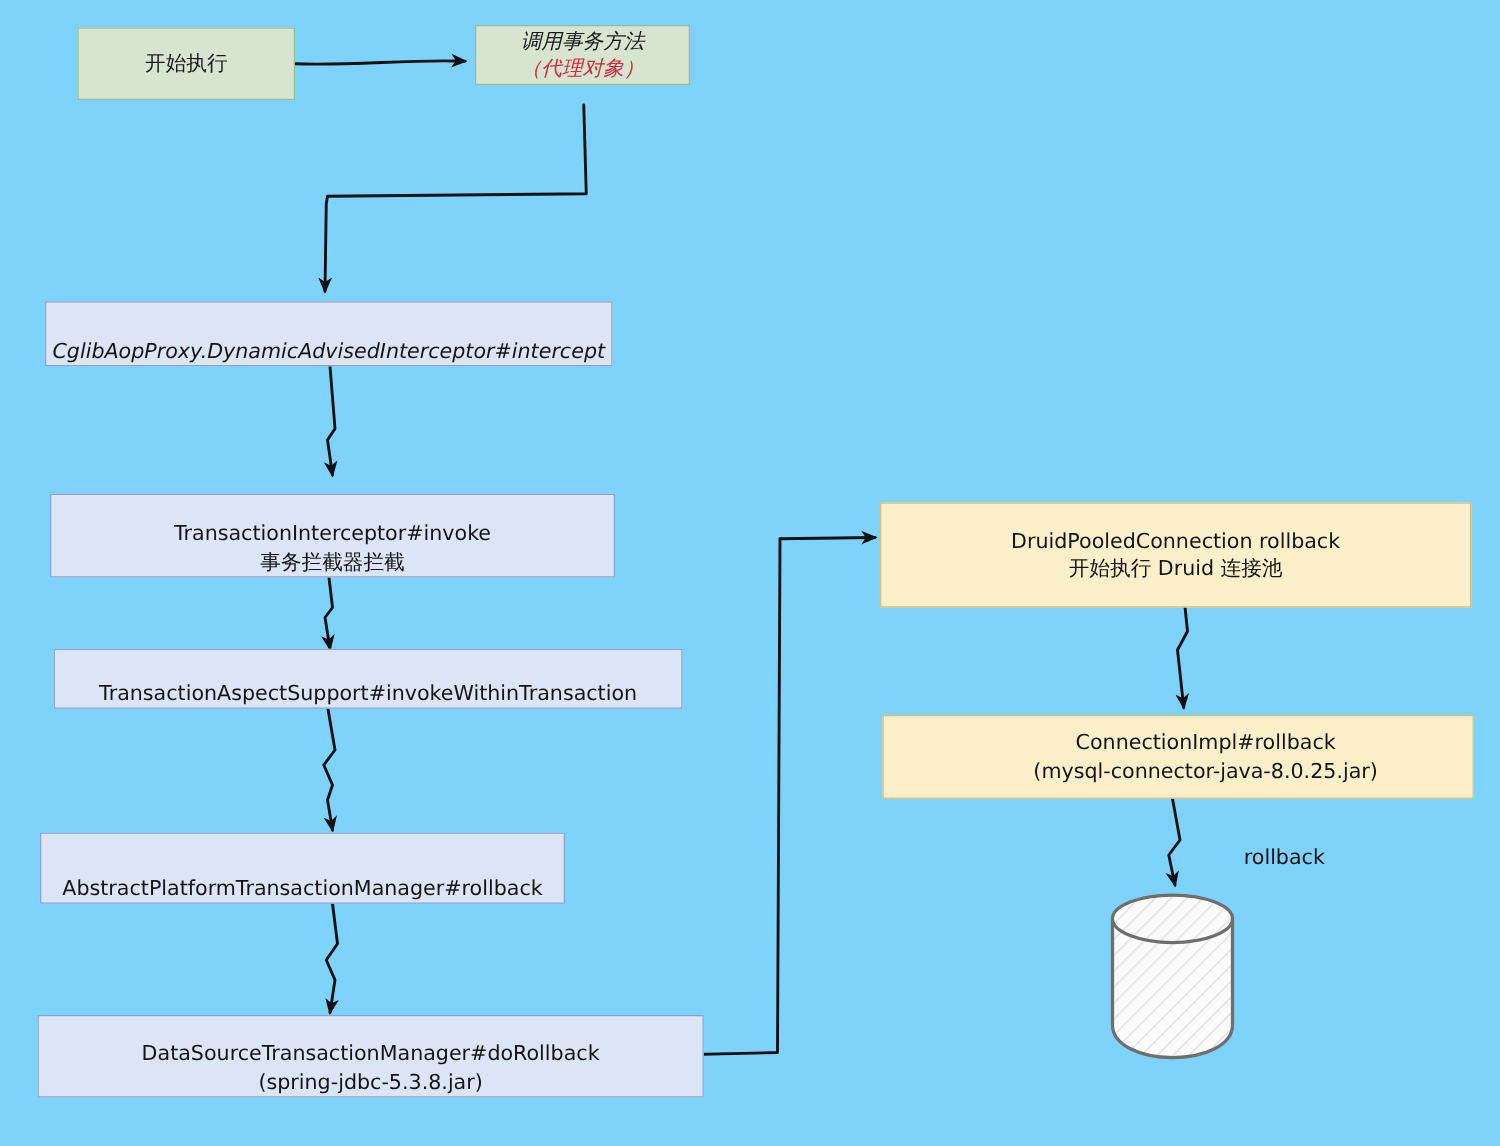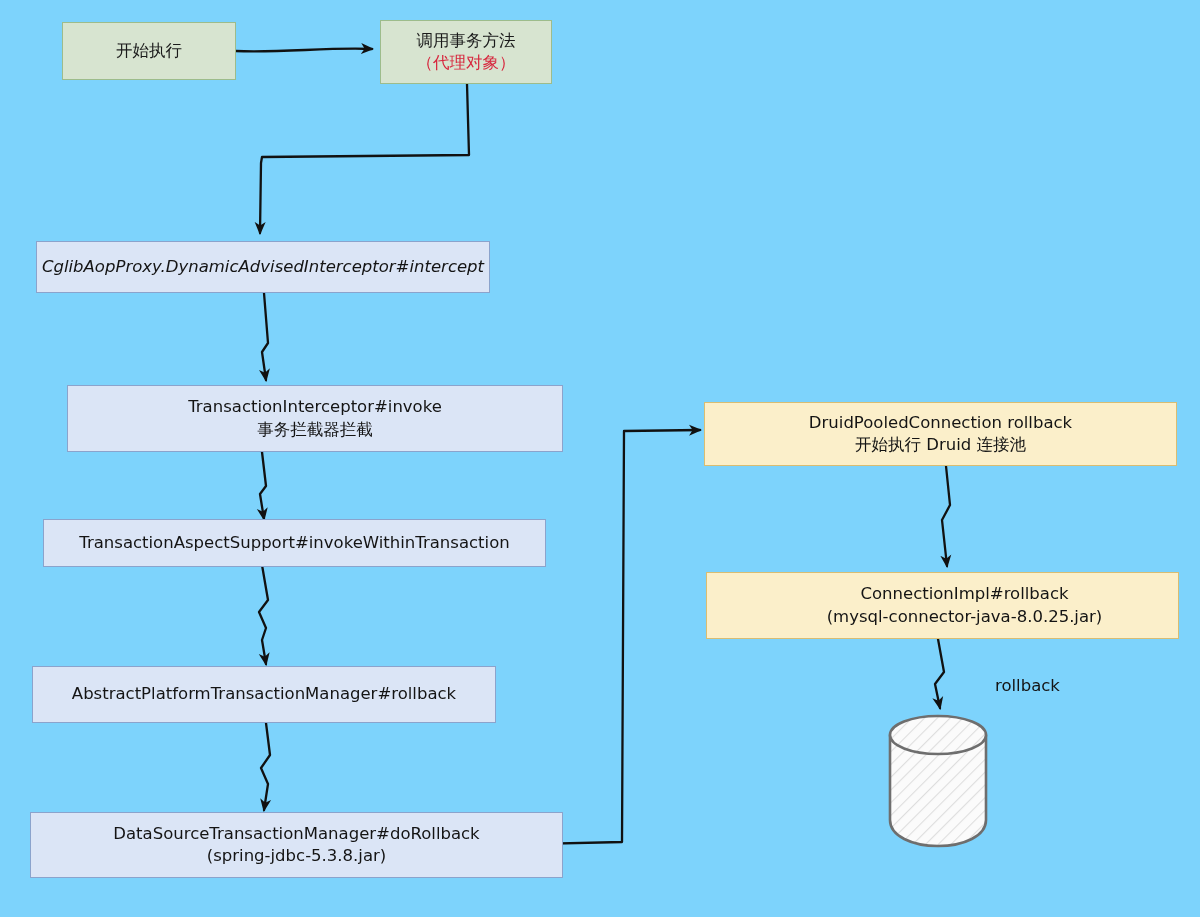--- a/index.html
+++ b/index.html
@@ -41,20 +41,21 @@
     background: #d7e4d0;
     border-color: #9dbc8b;
     color: #1a1a1a;
     font-size: 16.5px;
   }
   .node-blue {
     background: #dbe5f6;
     border-color: #8ba3cc;
     color: #141414;
     font-size: 16.5px;
+    justify-content: flex-end;
   }
   .node-orange {
     background: #fbefca;
     border-color: #d9bd72;
     color: #141414;
     font-size: 16.5px;
   }
   .line1, .line2 {
     display: block;
     white-space: nowrap;
@@ -109,48 +110,48 @@
     <g>
       <path d="M890,735 L890,820 C890,836 912,846 938,846 C964,846 986,836 986,820 L986,735 Z" fill="url(#hatch)" stroke="#6e6e6e" stroke-width="2.6" stroke-linejoin="round"></path>
       <ellipse cx="938" cy="735" rx="48" ry="19" fill="url(#hatch)" stroke="#6e6e6e" stroke-width="2.6"></ellipse>
     </g>
   </svg>
 
   <div class="node node-green" style="left:62px; top:22px; width:174px; height:58px;">
     <span class="line1">开始执行</span>
   </div>
 
-  <div class="node node-green" style="left:380px; top:20px; width:172px; height:64px;">
+  <div class="node node-green" style="left:380px; top:20px; width:172px; height:48px;font-style:italic;">
     <span class="line1">调用事务方法</span>
     <span class="line2 accent-red">（代理对象）</span>
   </div>
 
   <div class="node node-blue" style="left:36px; top:241px; width:454px; height:52px; font-style:italic;">
     <span class="line1">CglibAopProxy.DynamicAdvisedInterceptor#intercept</span>
   </div>
 
-  <div class="node node-blue" style="left:40px; top:385px; width:496px; height:67px;margin-left:27px;">
+  <div class="node node-blue" style="left:40px; top:395px; width:452px; height:67px;">
     <span class="line1">TransactionInterceptor#invoke</span>
     <span class="line2">事务拦截器拦截</span>
   </div>
 
   <div class="node node-blue" style="left:43px; top:519px; width:503px; height:48px;">
     <span class="line1">TransactionAspectSupport#invokeWithinTransaction</span>
   </div>
 
-  <div class="node node-blue" style="left:32px; top:666px; width:464px; height:57px;">
+  <div class="node node-blue" style="left:32px; top:666px; width:420px; height:57px;">
     <span class="line1">AbstractPlatformTransactionManager#rollback</span>
   </div>
 
   <div class="node node-blue" style="left:30px; top:812px; width:533px; height:66px;">
     <span class="line1">DataSourceTransactionManager#doRollback</span>
     <span class="line2">(spring-jdbc-5.3.8.jar)</span>
   </div>
 
-  <div class="node node-orange" style="left:704px; top:402px; width:473px; height:64px;">
+  <div class="node node-orange" style="left:704px; top:402px; width:473px; height:84px;">
     <span class="line1">DruidPooledConnection rollback</span>
     <span class="line2">开始执行 Druid 连接池</span>
   </div>
 
   <div class="node node-orange" style="left:706px; top:572px; width:473px; height:67px;padding-left:44px;">
     <span class="line1">ConnectionImpl#rollback</span>
     <span class="line2">(mysql-connector-java-8.0.25.jar)</span>
   </div>
 
   <div class="free-label" style="left:995px; top:676px;">rollback</div>

